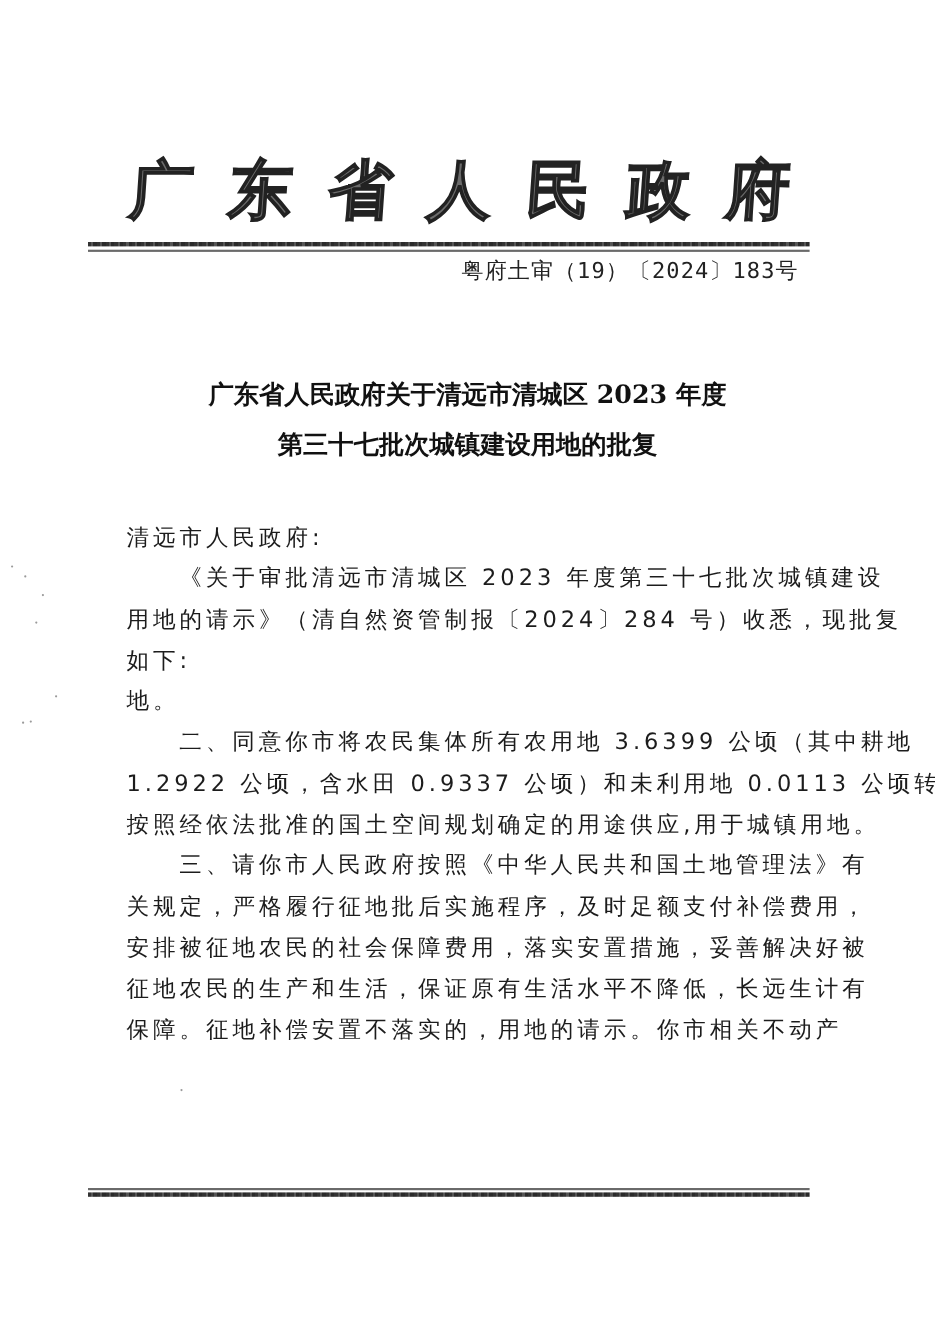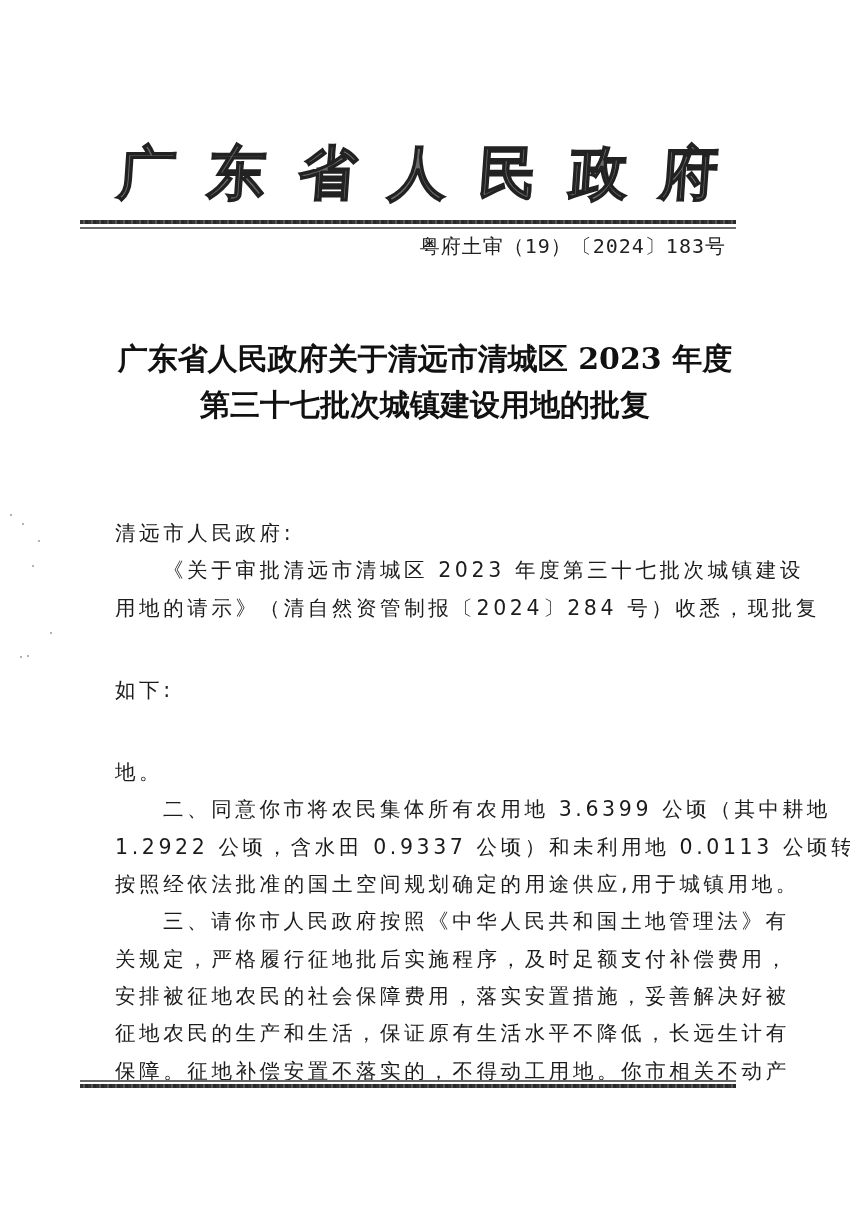--- a/index.html
+++ b/index.html
@@ -76,21 +76,21 @@
 
     
     .doc-title {
       position: absolute;
       left: 100px;
       width: 650px;
       top: 336px;
       text-align: center;
       font-family: "DejaVu Serif", "Liberation Serif", serif;
       font-weight: bold;
-      font-size: 30px;
+      font-size: 23px;
       line-height: 46px;
       color: #111;
       letter-spacing: 0px;
     }
     .doc-title .title-line {
       display: block;
       white-space: nowrap;
     }
 
     
@@ -108,21 +108,20 @@
       height: 37.3px;
       line-height: 37.3px;
       white-space: nowrap;
       letter-spacing: 3.6px;
       text-align: justify;
       text-align-last: justify;
     }
     .body-line.short {
       text-align: center;
       text-align-last: left;
-      margin-top: 45px;
     }
     .body-line.indent {
       padding-left: 48px;
     }
 
     
     .speck {
       position: absolute;
       width: 2px; height: 2px;
       background: #9a9a9a;
@@ -160,21 +159,21 @@
     <span class="body-line">用地的请示》（清自然资管制报〔2024〕284 号）收悉，现批复</span>
     <span class="body-line short">如下:</span>
     <span class="body-line short">地。</span>
     <span class="body-line indent">二、同意你市将农民集体所有农用地 3.6399 公顷（其中耕地</span>
     <span class="body-line">1.2922 公顷，含水田 0.9337 公顷）和未利用地 0.0113 公顷转为</span>
     <span class="body-line">按照经依法批准的国土空间规划确定的用途供应,用于城镇用地。</span>
     <span class="body-line indent">三、请你市人民政府按照《中华人民共和国土地管理法》有</span>
     <span class="body-line">关规定，严格履行征地批后实施程序，及时足额支付补偿费用，</span>
     <span class="body-line">安排被征地农民的社会保障费用，落实安置措施，妥善解决好被</span>
     <span class="body-line">征地农民的生产和生活，保证原有生活水平不降低，长远生计有</span>
-    <span class="body-line">保障。征地补偿安置不落实的，不得动工用地。你市相关不动产</span>
+    <span class="body-line">保障。征地补偿安置不落实的，用地的请示。你市相关不动产</span>
   </div>
 
   <div class="rule rule-thin footer-rule-thin"></div>
   <div class="rule rule-thick footer-rule-thick"></div>
 
   <div class="speck" style="left:10px;top:514px;"></div>
   <div class="speck" style="left:22px;top:523px;"></div>
   <div class="speck" style="left:38px;top:540px;"></div>
   <div class="speck" style="left:32px;top:565px;"></div>
   <div class="speck" style="left:50px;top:632px;"></div>

